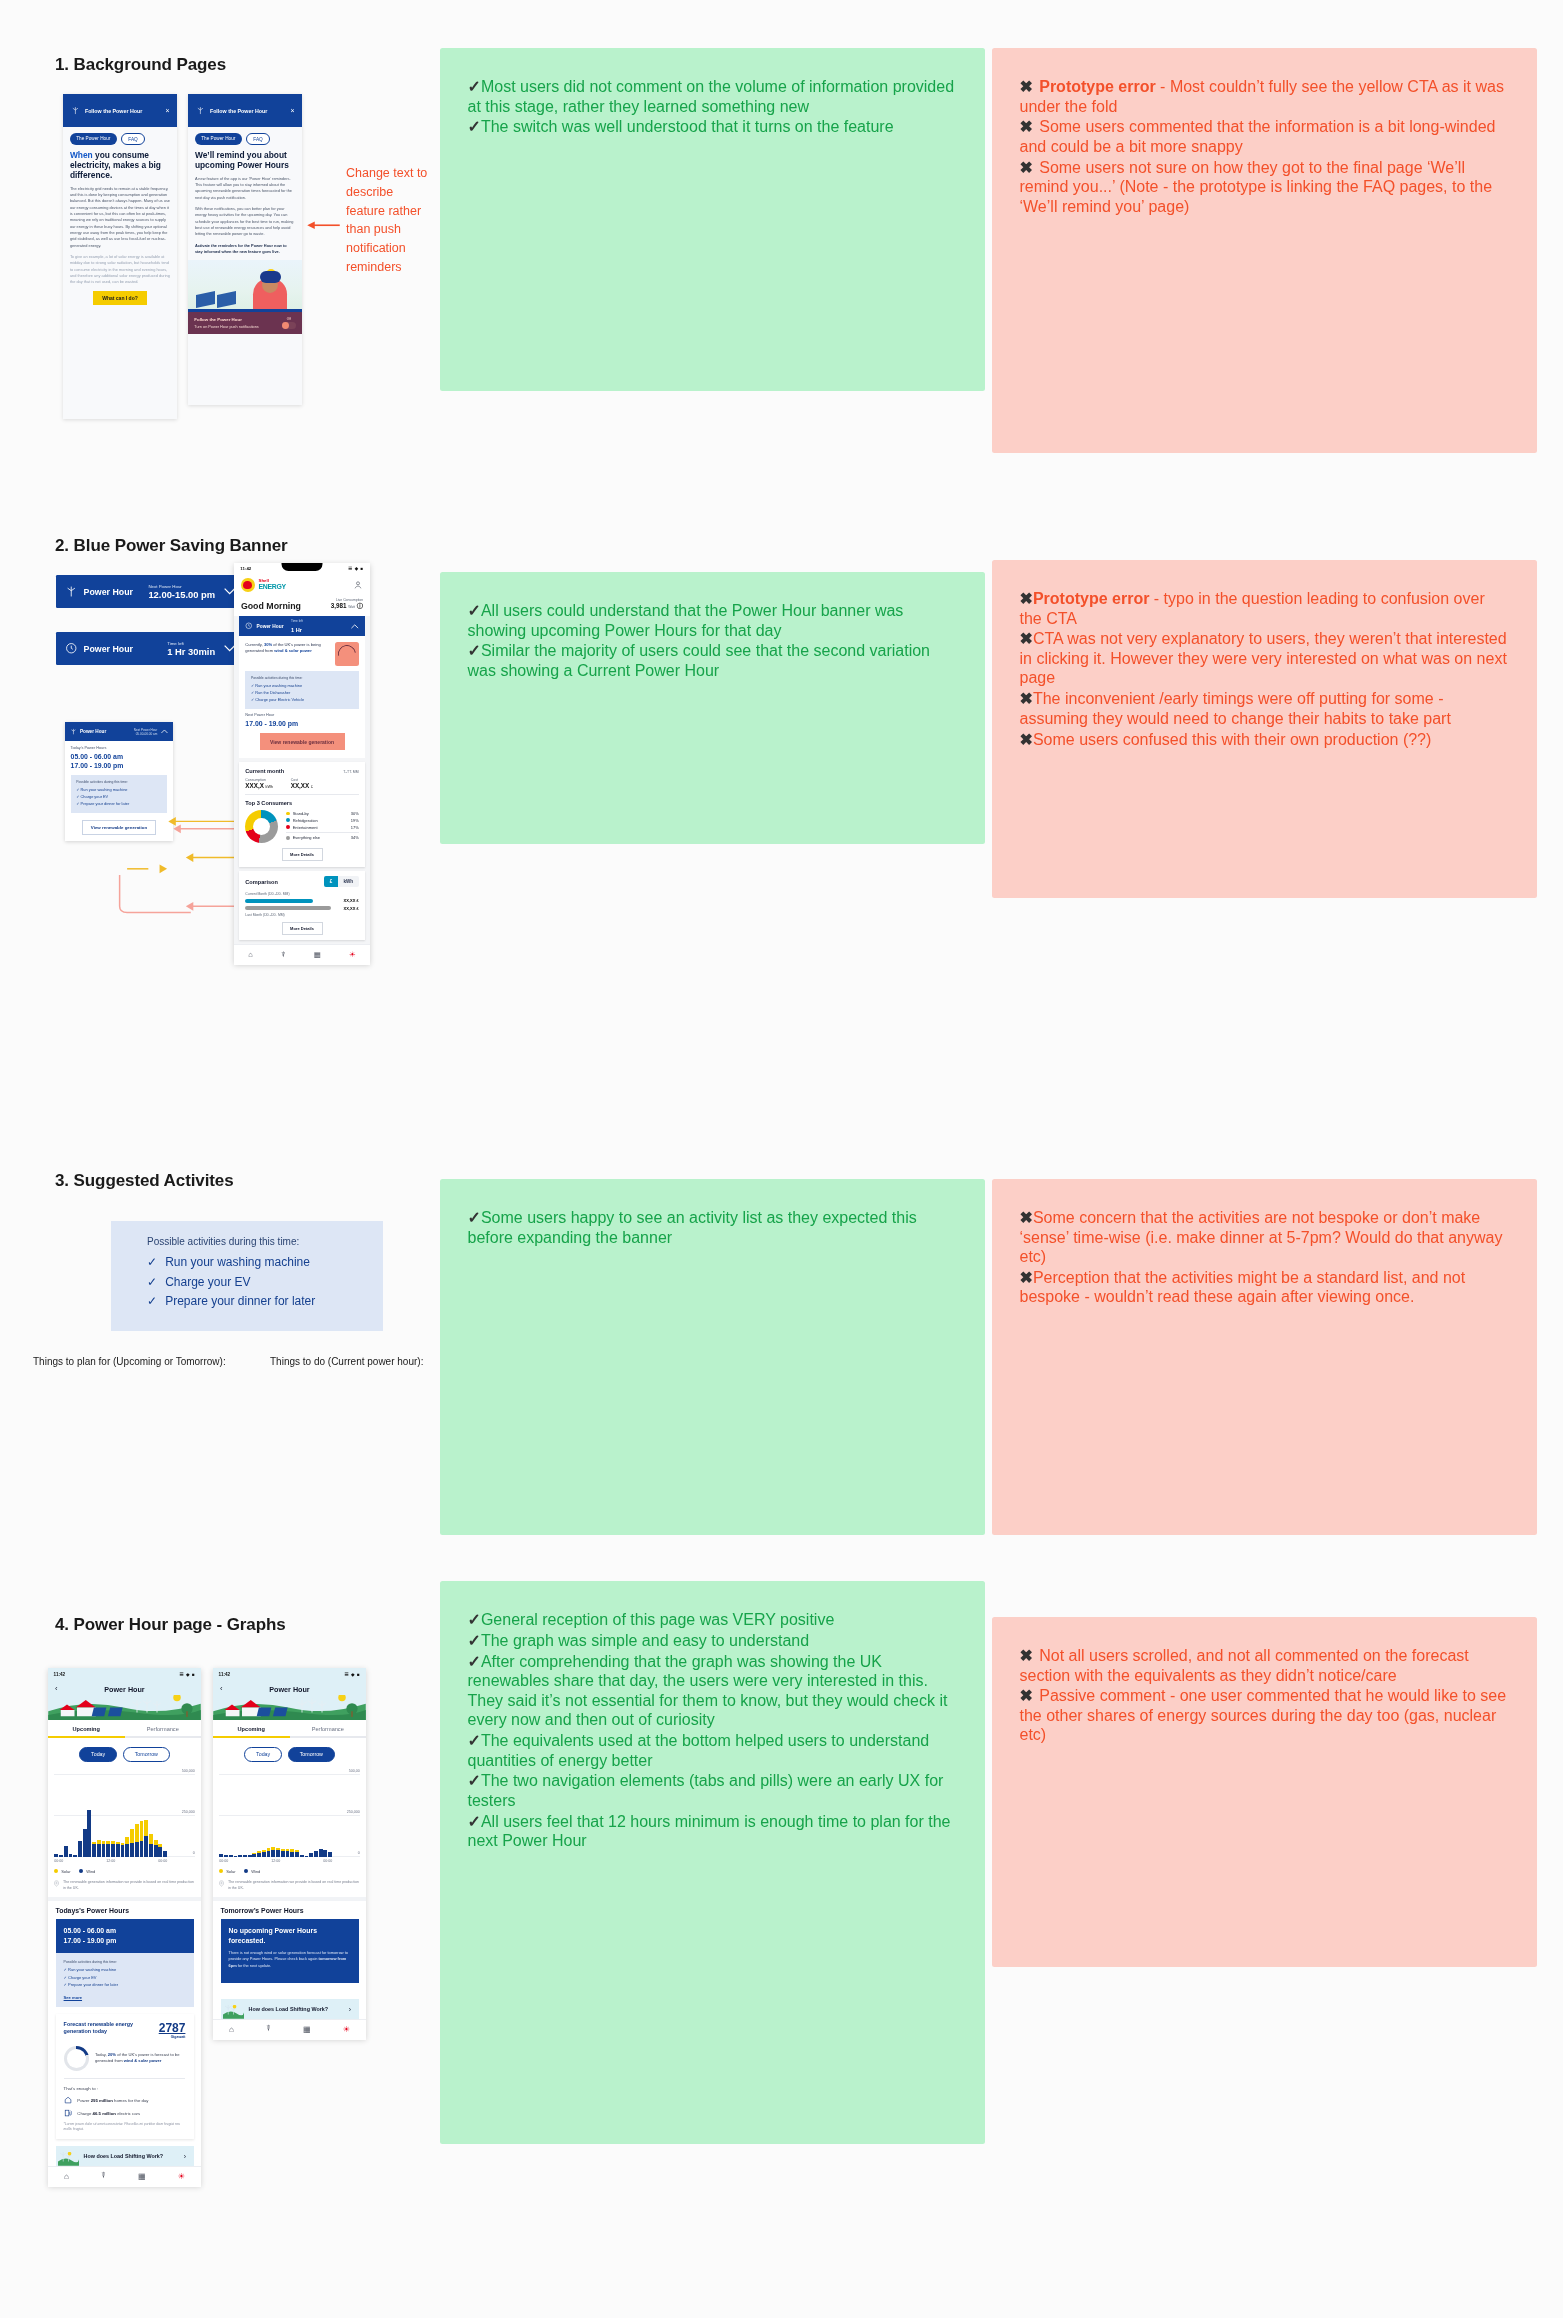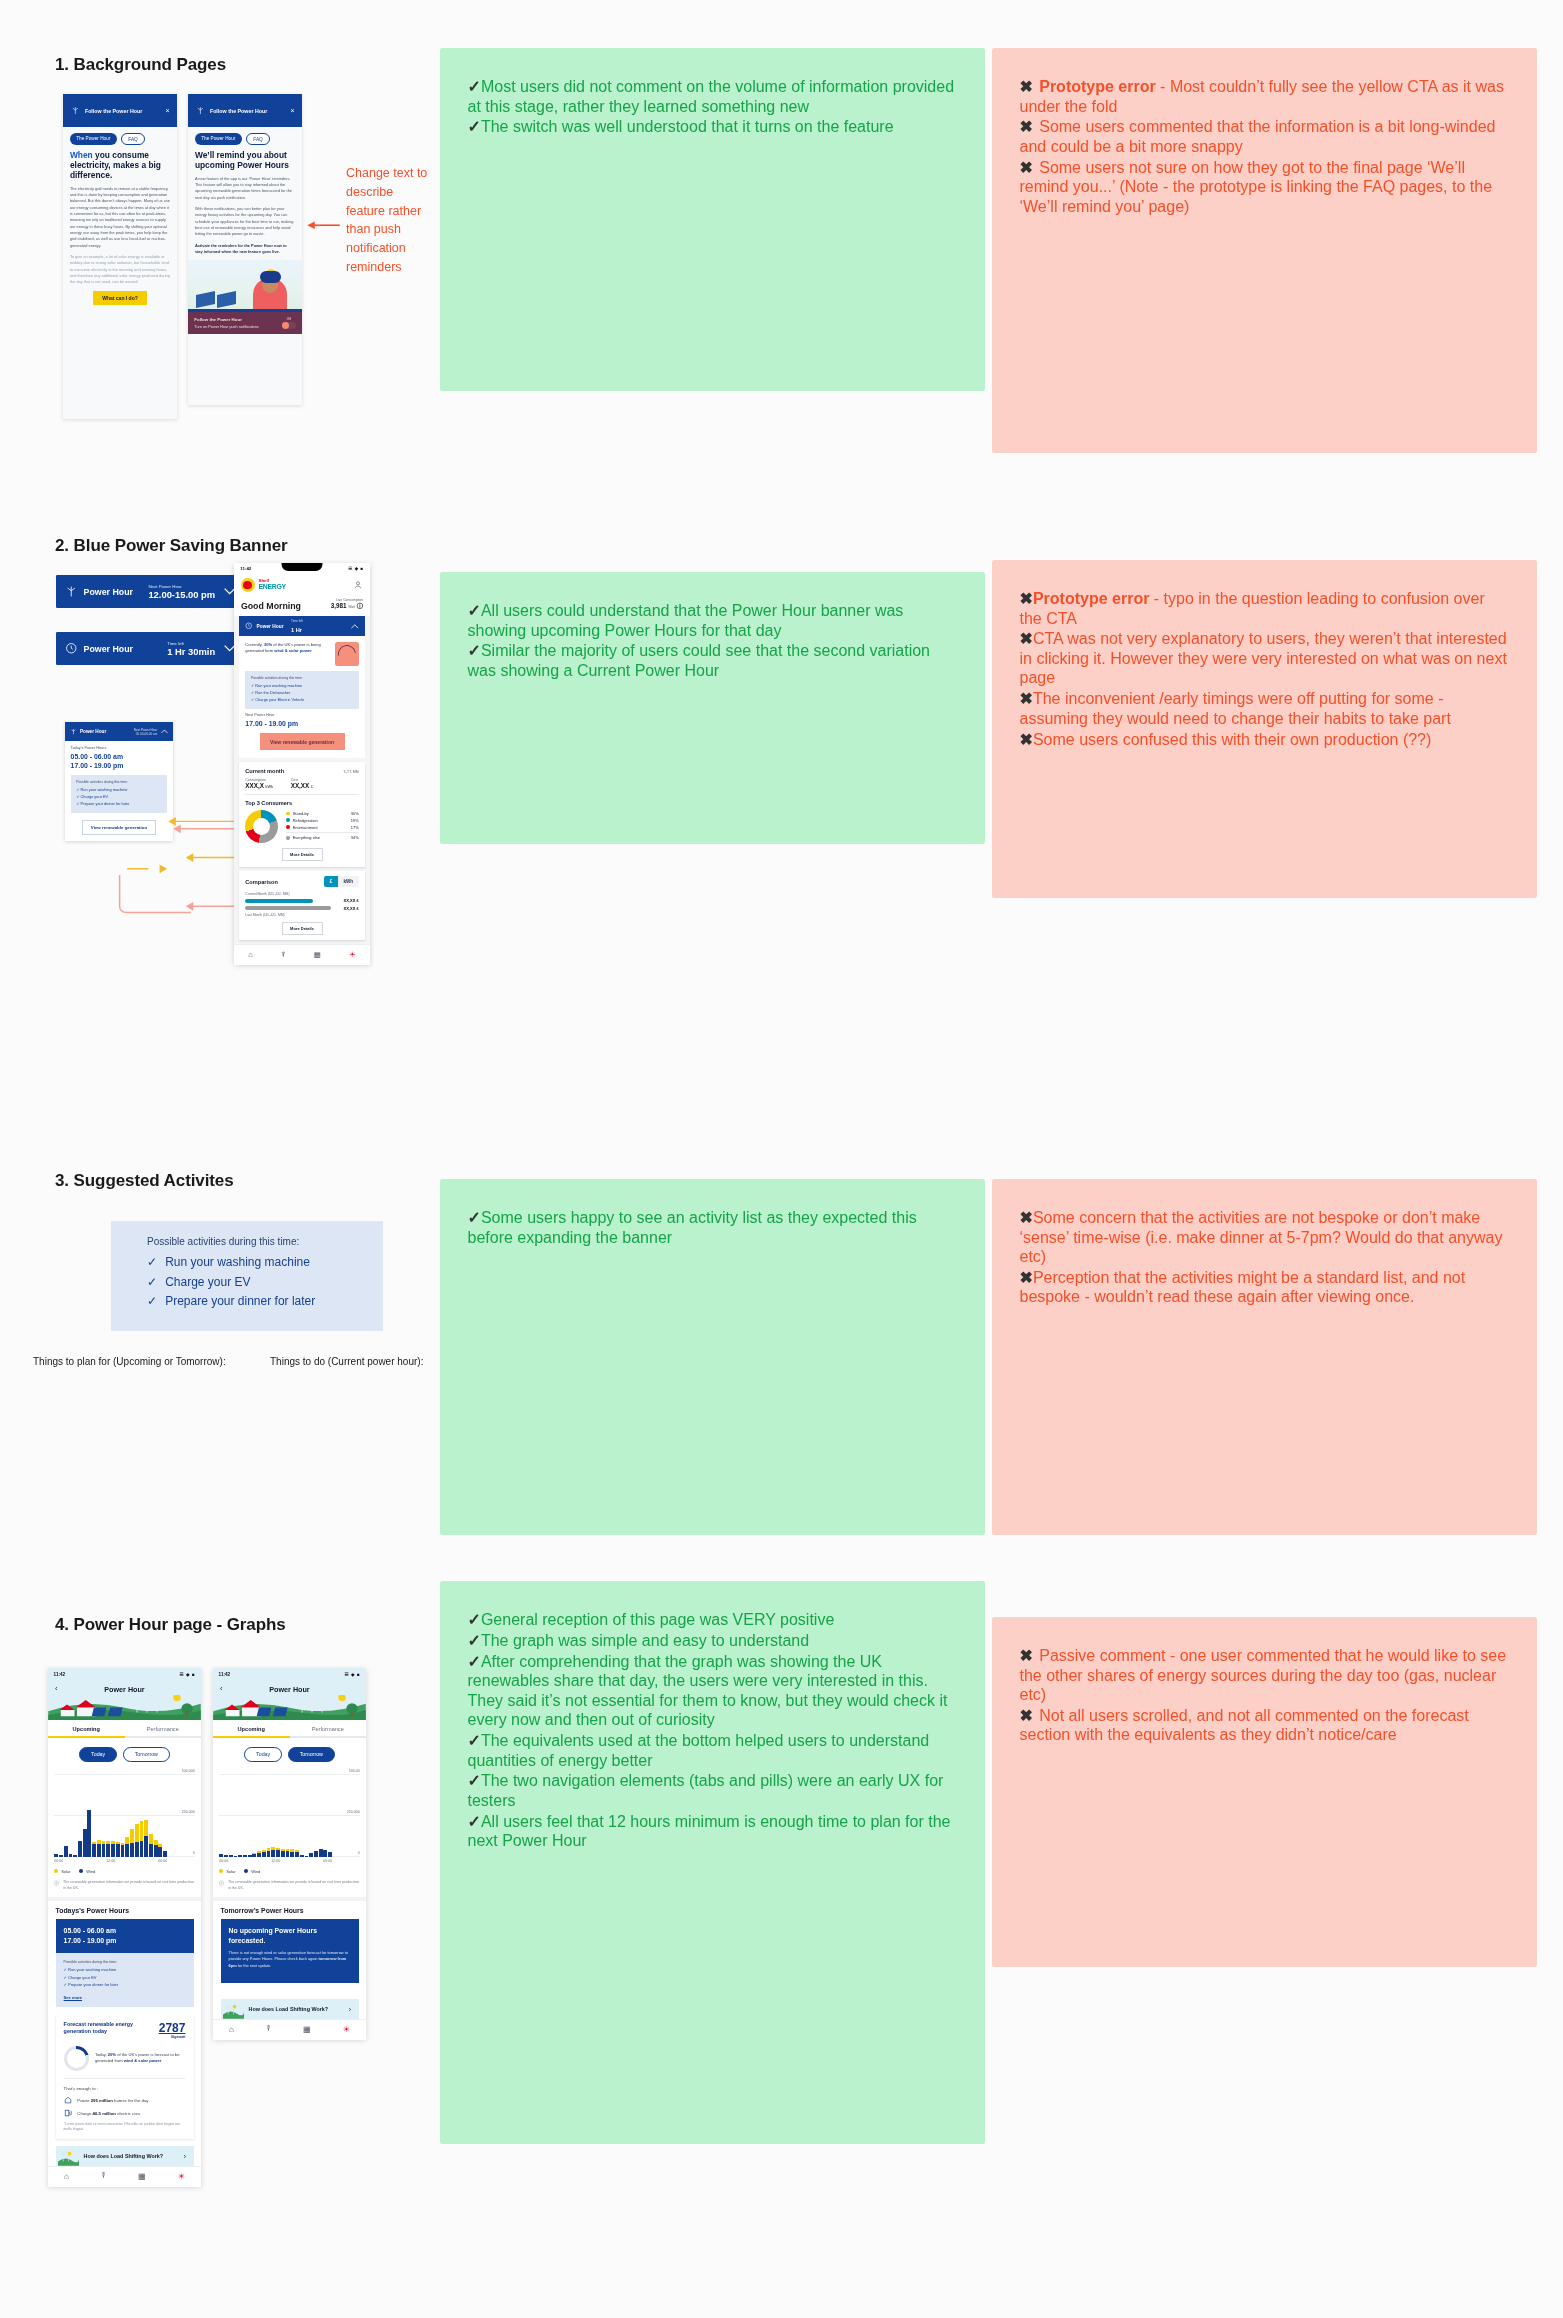--- a/index.html
+++ b/index.html
@@ -977,19 +977,19 @@
   <div class="callout green" style="top:1581px;height:563px;">
     <p><span class="mark">✓</span><span>General reception of this page was VERY positive</span></p>
     <p><span class="mark">✓</span><span>The graph was simple and easy to understand</span></p>
     <p><span class="mark">✓</span><span>After comprehending that the graph was showing the UK renewables share that day, the users were very interested in this. They said it’s not essential for them to know, but they would check it every now and then out of curiosity</span></p>
     <p><span class="mark">✓</span><span>The equivalents used at the bottom helped users to understand quantities of energy better</span></p>
     <p><span class="mark">✓</span><span>The two navigation elements (tabs and pills) were an early UX for testers</span></p>
     <p><span class="mark">✓</span><span>All users feel that 12 hours minimum is enough time to plan for the next Power Hour</span></p>
   </div>
 
   <div class="callout red" style="top:1617px;height:350px;">
+    <p><span class="mark sp">✖</span><span>Not all users scrolled, and not all commented on the forecast section with the equivalents as they didn’t notice/care</span></p>
     <p><span class="mark sp">✖</span><span>Passive comment - one user commented that he would like to see the other shares of energy sources during the day too (gas, nuclear etc)</span></p>
-    <p><span class="mark sp">✖</span><span>Not all users scrolled, and not all commented on the forecast section with the equivalents as they didn’t notice/care</span></p>
   </div>
 </div>
 
 </div>
 
 
 </body></html>

